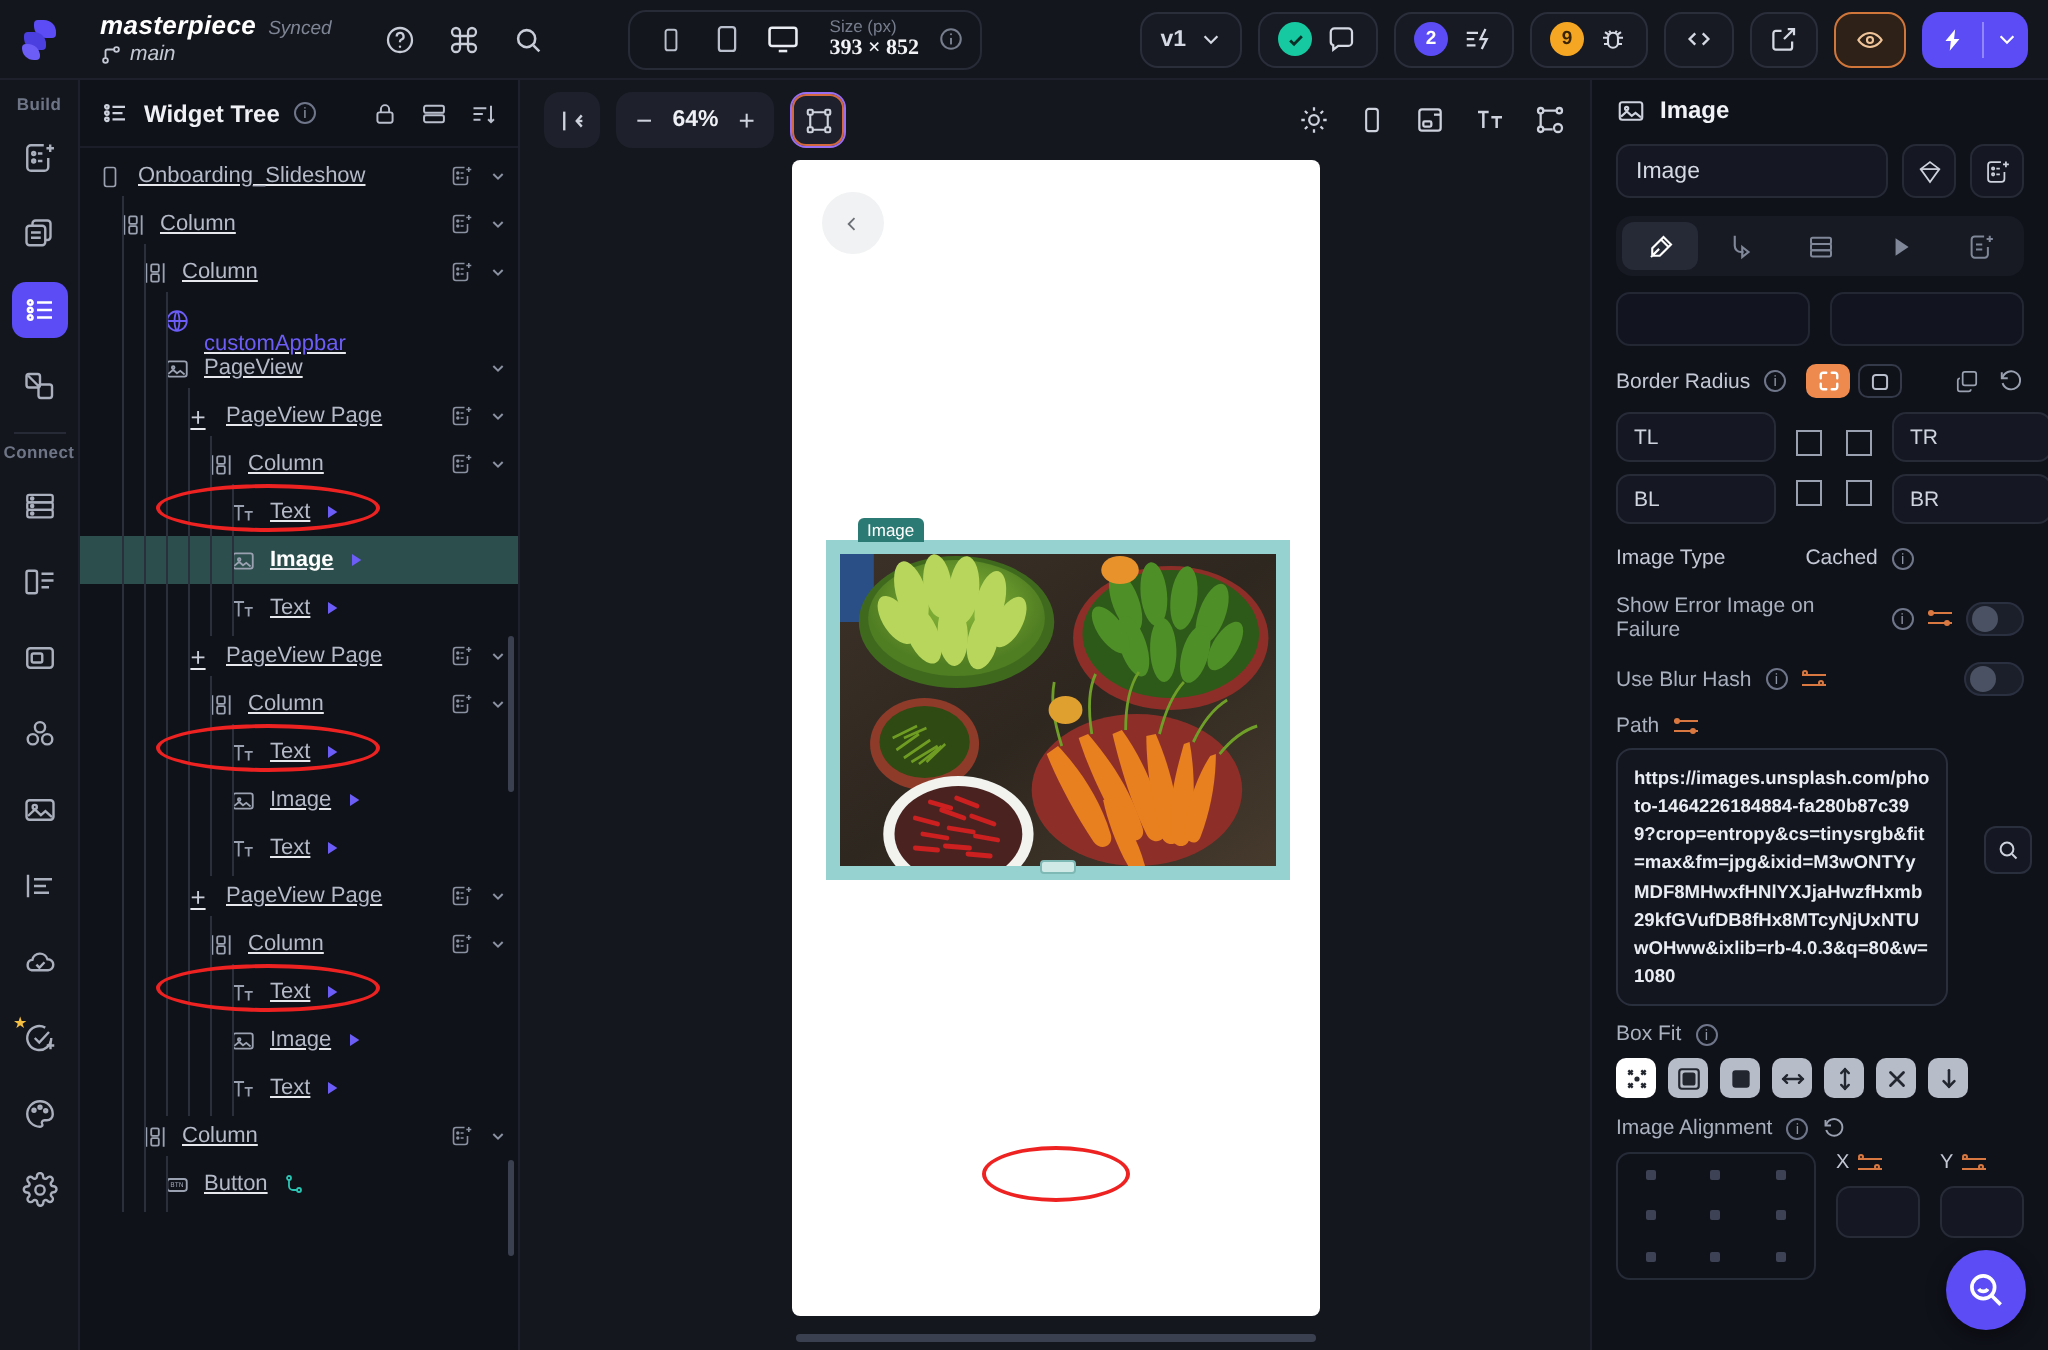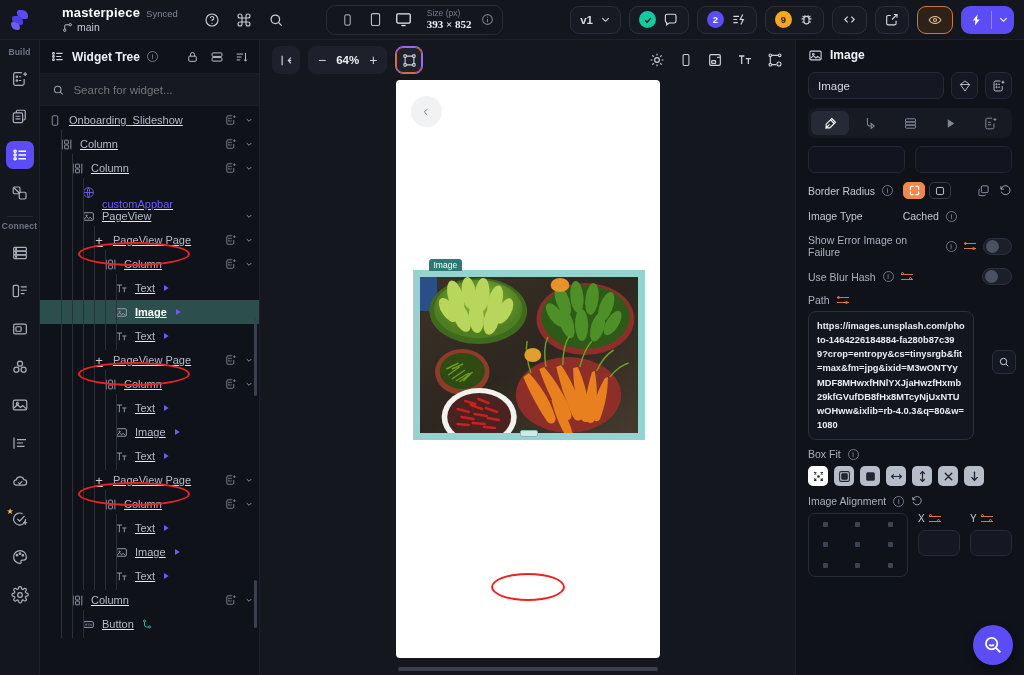--- a/index.html
+++ b/index.html
@@ -22,21 +22,21 @@
   }
   .logo-cell { width: 40px; display: flex; align-items: center; justify-content: center; }
   .logo { width: 18px; height: 20px; position: relative; }
   .logo i {
     position: absolute; display: block; background: #5b4cf5; border-radius: 2px 6px 2px 6px;
   }
   .logo i:nth-child(1){ width: 11px; height: 9px; left: 6px; top: 0; }
   .logo i:nth-child(2){ width: 11px; height: 9px; left: 1px; top: 6px; background:#4b3fe0;}
   .logo i:nth-child(3){ width: 9px; height: 8px; left: 0px; top: 12px; background:#6c5df7;}
 
-  .proj { margin-left: 22px; line-height: 1.05; }
+  .proj { margin-left: 10px; line-height: 1.05; font-style: italic; }
   .proj-row1 { display: flex; align-items: baseline; gap: 6px; }
   .proj-name { font-size: 13px; font-weight: bold; letter-spacing: .2px; color: #fff; }
   .proj-sync { font-size: 9.5px; color: #7e8595; }
   .proj-row2 { display: flex; align-items: center; gap: 4px; margin-top: 2px; }
   .proj-branch { font-size: 10.5px; color: #c3c8d4; }
 
   .top-icons { display: flex; align-items: center; gap: 16px; margin-left: 26px; }
   .tico { width: 16px; height: 16px; color: #c8cdd8; display:flex;align-items:center;justify-content:center; cursor:pointer;}
 
   .topbar-center { flex: 0 0 auto; margin-left: 42px; }
@@ -579,27 +579,20 @@
           </span>
           <span>
             <svg width="14" height="14" viewBox="0 0 24 24" fill="none" stroke="currentColor" stroke-width="1.7">
                 <path d="M3 7h11M3 12h8M3 17h6"></path>
                 <path d="M18 5v14M15.5 16.5L18 19l2.5-2.5"></path>
               </svg>
           </span>
         </span>
       </div>
 
-      <div class="tree-search">
-        <svg width="14" height="14" viewBox="0 0 24 24" fill="none" stroke="#9aa1b1" stroke-width="2">
-            <circle cx="11" cy="11" r="6.4"></circle>
-            <path d="M16 16l4.5 4.5"></path>
-          </svg>
-        <input type="text" placeholder="Search for widget..." style="">
-      </div>
 
       <div class="tree-list" id="tree-list">
           <div class="trow">
             <span class="guides"></span>
             <span style="width:8px;flex:0 0 8px"></span>
             <span class="ticon">
               <svg width="12" height="13" viewBox="0 0 24 24" stroke="currentColor" fill="none" stroke-width="1.7">
                 <rect x="6.5" y="2.5" width="11" height="19" rx="2.2"></rect>
               </svg>
             </span>
@@ -1432,20 +1425,34 @@
           </span>
           <span>
             <svg width="13" height="13" viewBox="0 0 24 24" fill="none" stroke="currentColor" stroke-width="1.8">
                 <path d="M4 9.5A8.3 8.3 0 1 1 4.2 14"></path>
                 <path d="M3.5 4v5.5H9"></path>
               </svg>
           </span>
         </span>
       </div>
 
+      <div class="radius-grid">
+        <div class="rad-input">TL</div>
+        <div class="rad-vis">
+          <div class="corner-box">
+            <span class="cb-tl"></span>
+              <span class="cb-tr"></span>
+              <span class="cb-bl"></span>
+              <span class="cb-br"></span>
+          </div>
+        </div>
+        <div class="rad-input">TR</div>
+        <div class="rad-input">BL</div>
+        <div class="rad-input">BR</div>
+      </div>
 
       <div class="pr-row" style="padding-top:11px">
         <span class="pr-lab">Image Type</span>
         <span class="pr-lab" style="margin-left:33px">Cached</span>
         <span class="info-i">i</span>
       </div>
 
       <div class="pr-row" style="padding-top:12px">
         <span class="pr-lab dim">Show Error Image on Failure</span>
         <span class="info-i">i</span>

